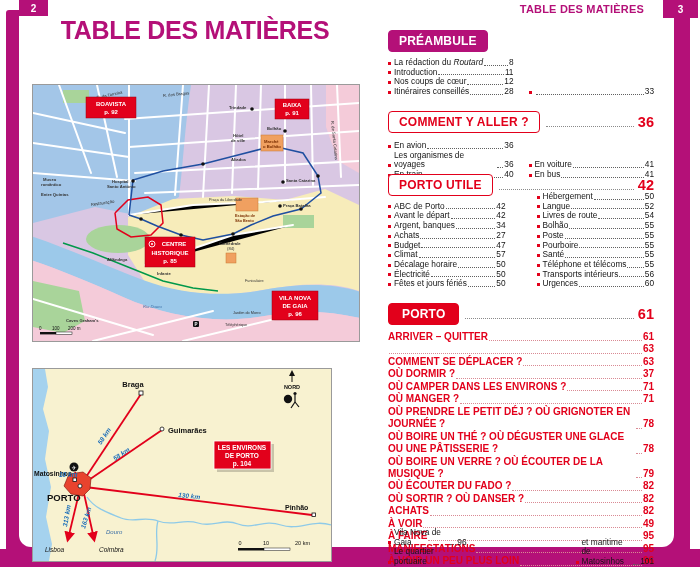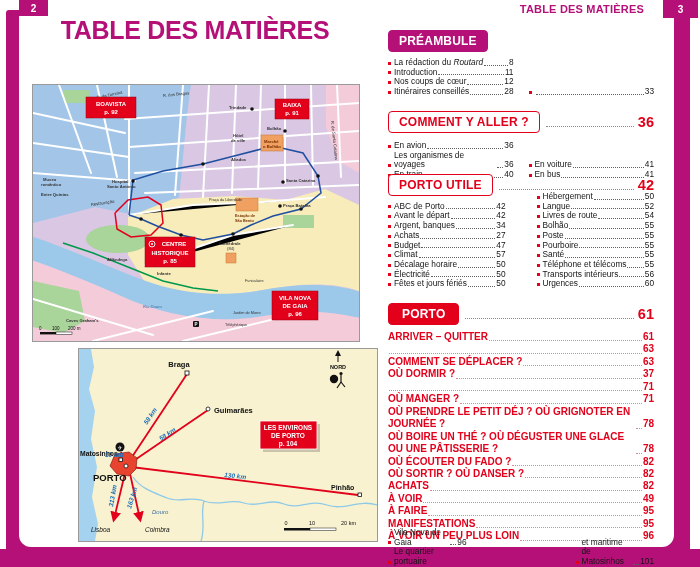--- a/index.html
+++ b/index.html
@@ -16,21 +16,21 @@
        display:flex;align-items:center;justify-content:center;z-index:3;}
   #tab-left{left:19px;top:0;width:29px;height:16px;}
   #tab-right{left:663px;top:0;width:35px;height:18px;}
   .hdr-right{position:absolute;top:3px;right:56px;color:var(--mag);font-weight:bold;font-size:11px;
              letter-spacing:.2px;z-index:3;}
   .main-title{position:absolute;left:32px;top:16px;width:326px;text-align:center;color:var(--mag);
               font-weight:bold;font-size:25px;letter-spacing:-.3px;z-index:2;}
   
   .mapbox{position:absolute;border:1px solid #9a9a9a;overflow:hidden;z-index:2;background:#d9c7e3;}
   #city-map{left:32px;top:84px;width:326px;height:256px;}
-  #region-map{left:32px;top:348px;width:298px;height:192px;background:#f8f2d0;margin-left:46px;}
+  #region-map{left:32px;top:368px;width:298px;height:192px;background:#f8f2d0;}
   svg{display:block;}
   svg text{font-family:"Liberation Sans",sans-serif;}
   
   .toc{position:absolute;left:388px;top:0;width:266px;height:567px;z-index:2;}
   .abs{position:absolute;left:0;width:100%;}
   .sechead{display:flex;align-items:center;}
   .secbox{border:1.5px solid var(--red);color:var(--red);font-weight:bold;font-size:12px;
           padding:3px 10px;border-radius:4px;background:#fff;letter-spacing:.2px;white-space:nowrap;}
   .secbox.solid-mag{background:var(--mag);border-color:var(--mag);color:#fff;}
   .secbox.solid-red{background:var(--red);border-color:var(--red);color:#fff;padding:3px 13px;}
@@ -512,37 +512,43 @@
         <span class="t">COMMENT SE DÉPLACER ?</span>
         <span class="dots"></span>
         <span class="num">63</span>
       </div>
       <div class="row">
         <span class="t">OÙ DORMIR ?</span>
         <span class="dots"></span>
         <span class="num">37</span>
       </div>
       <div class="row">
+        <span class="t">OÙ CAMPER DANS LES ENVIRONS ?</span>
         <span class="dots"></span>
         <span class="num">71</span>
       </div>
       <div class="row">
         <span class="t">OÙ MANGER ?</span>
         <span class="dots"></span>
         <span class="num">71</span>
       </div>
       <div class="row">
         <span class="t">OÙ PRENDRE LE PETIT DÉJ ? OÙ GRIGNOTER EN JOURNÉE ?</span>
         <span class="dots"></span>
         <span class="num">78</span>
       </div>
       <div class="row">
         <span class="t">OÙ BOIRE UN THÉ ? OÙ DÉGUSTER UNE GLACE OU UNE PÂTISSERIE ?</span>
         <span class="dots"></span>
         <span class="num">78</span>
+      </div>
+      <div class="row">
+        <span class="t">OÙ BOIRE UN VERRE ? OÙ ÉCOUTER DE LA MUSIQUE ?</span>
+        <span class="dots"></span>
+        <span class="num">79</span>
       </div>
       <div class="row">
         <span class="t">OÙ ÉCOUTER DU FADO ?</span>
         <span class="dots"></span>
         <span class="num">82</span>
       </div>
       <div class="row">
         <span class="t">OÙ SORTIR ? OÙ DANSER ?</span>
         <span class="dots"></span>
         <span class="num">82</span>

